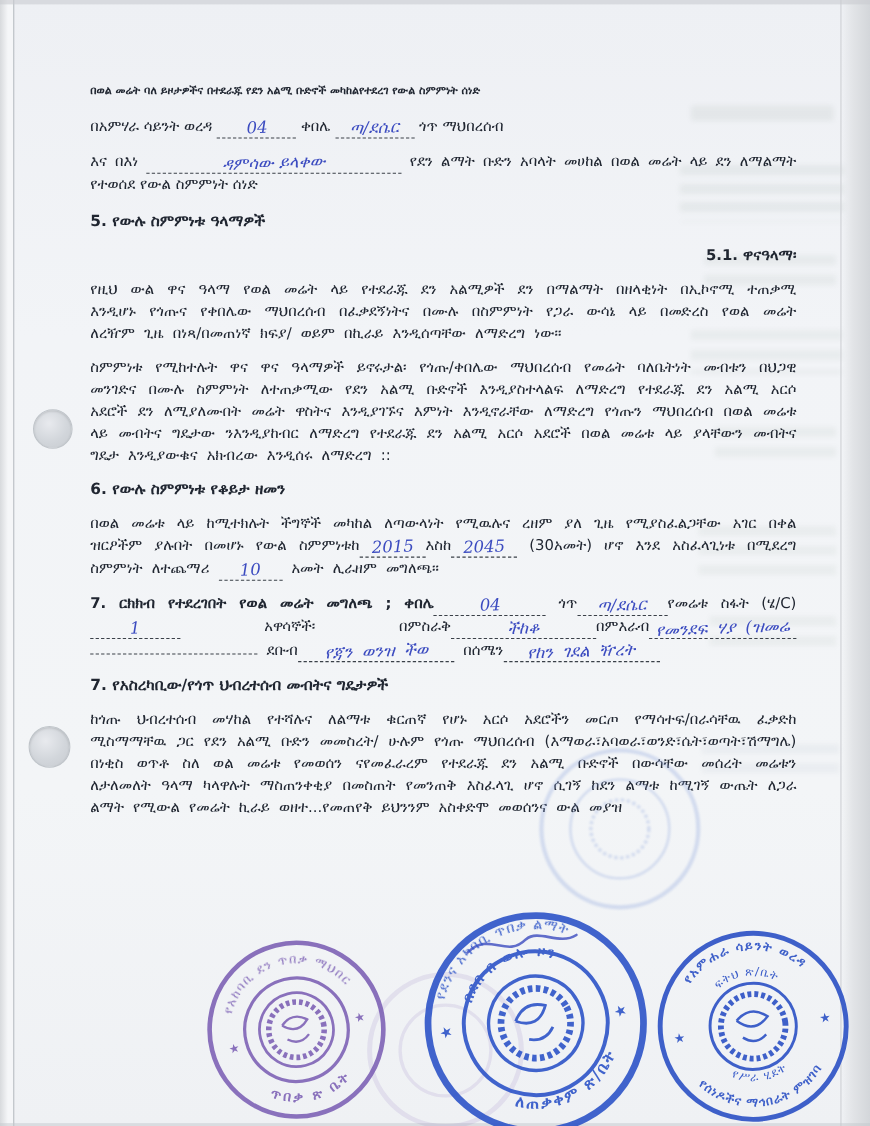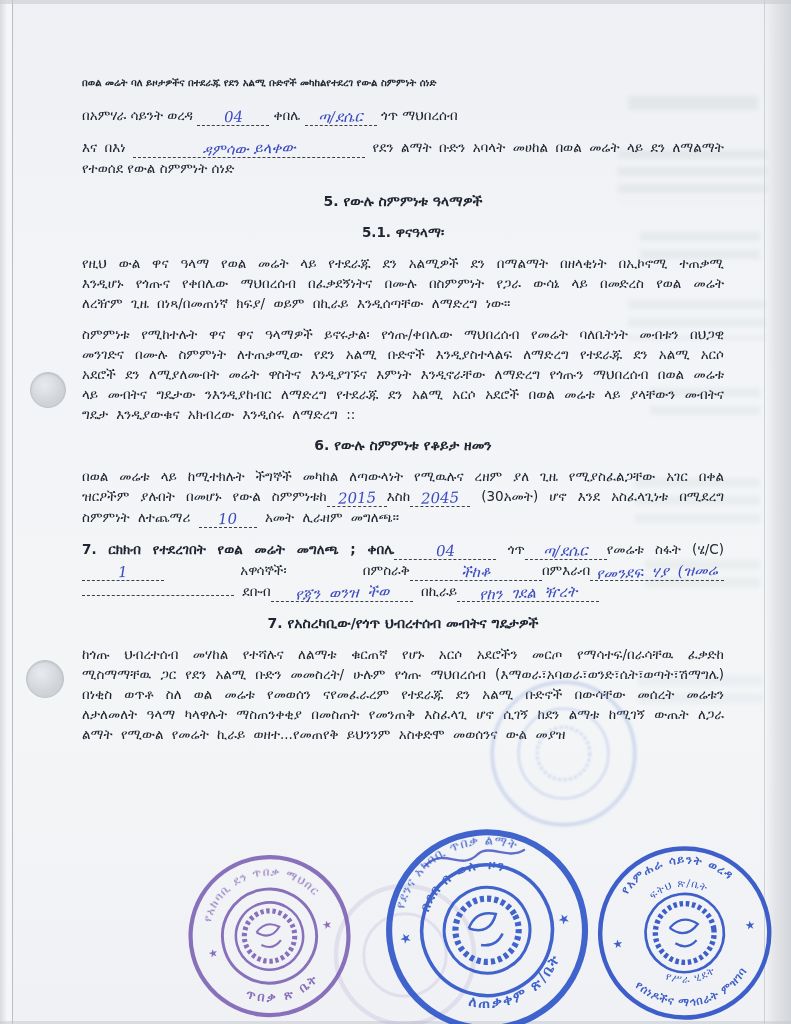--- a/index.html
+++ b/index.html
@@ -20,22 +20,22 @@
   .edge-bottom{position:absolute;left:0;bottom:0;width:791px;height:3px;background:#c4c7cc;opacity:.5;}
 
   .hole{position:absolute;width:34px;height:34px;border-radius:50%;
     background:radial-gradient(circle at 40% 35%,#e8eaee 0%,#d2d6db 55%,#c6cacf 100%);
     border:1px solid #bfc4c9;box-shadow:inset 0 1px 2px rgba(0,0,0,.12);}
 
   .doc{position:absolute;left:82px;top:72px;width:642px;color:#202631;
     font-size:13.5px;line-height:20px;text-align:justify;}
   .doc p{margin:0 0 11px 0;}
   .title{font-weight:bold;font-size:10px;line-height:22px;margin-bottom:10px;}
-  .h1{font-weight:bold;font-size:14px;margin:14px 0 12px 0;text-align:center;}
-  .h2{font-weight:bold;font-size:13.5px;margin:12px 0 12px 0;text-align:center;}
+  .h1{font-weight:bold;font-size:14px;margin:14px 0 12px 0;text-align:left;}
+  .h2{font-weight:bold;font-size:13.5px;margin:12px 0 12px 0;text-align:right;}
   .body-par{word-spacing:4px;}
 
   .blank{display:inline-block;min-width:60px;text-align:center;
     border-bottom:1.6px dashed #3a4048;vertical-align:baseline;padding:0 6px;}
   .blank.empty{min-width:140px;}
   .hw{color:#3c4cc0;font-style:italic;font-size:15px;line-height:14px;
     display:inline-block;transform:rotate(-2deg) translateY(2px);
     font-family:"DejaVu Serif","Liberation Serif",serif;white-space:nowrap;}
 
   .stamp{position:absolute;pointer-events:none;}
@@ -94,21 +94,21 @@
     <span>አመት ሊራዘም መግለጫ።</span>
   </p>
 
   <p class="body-par" style="margin-top:4px;">
     <b><span>7. ርክክብ የተደረገበት የወል መሬት መግለጫ ; ቀበሌ</span></b><span class="blank" style="min-width:90px"><span class="hw">04</span></span>
     <span>ጎጥ</span><span class="blank" style="min-width:70px"><span class="hw">ጣ/ደሴር</span></span><span>የመሬቱ ስፋት (ሄ/C)</span>
     <span class="blank" style="min-width:70px"><span class="hw">1</span></span>
     <span>አዋሳኞች፡ በምስራቅ</span><span class="blank" style="min-width:120px"><span class="hw">ችከቆ</span></span><span>በምእራብ</span><span class="blank" style="min-width:120px"><span class="hw">የመንደፍ ሃያ (ዝመሬ</span></span>
     <span class="blank empty"></span>
     <span>ደቡብ</span><span class="blank" style="min-width:130px"><span class="hw">የጃን ወንዝ ችወ</span></span>
-    <span>በኪራይ</span><span class="blank" style="min-width:130px"><span class="hw">የከን ገደል ዥረት</span></span>
+    <span>በሰሜን</span><span class="blank" style="min-width:130px"><span class="hw">የከን ገደል ዥረት</span></span>
   </p>
 
   <p class="h1" style="margin-top:2px;">7. የአስረካቢው/የጎጥ ህብረተሰብ መብትና ግዴታዎች</p>
   <p class="body-par">ከጎጡ ህብረተሰብ መሃከል የተሻሉና ለልማቱ ቁርጠኛ የሆኑ አርሶ አደሮችን መርጦ የማሳተፍ/በራሳቸዉ ፈቃድከ ሚስማማቸዉ ጋር የደን አልሚ ቡድን መመስረት/ ሁሉም የጎጡ ማህበረሰብ (እማወራ፣አባወራ፣ወንድ፣ሴት፣ወጣት፣ሽማግሌ) በነቂስ ወጥቶ ስለ ወል መሬቱ የመወሰን ናየመፈራረም የተደራጁ ደን አልሚ ቡድኖች በውሳቸው መሰረት  መሬቱን ለታለመለት ዓላማ ካላዋሉት ማስጠንቀቂያ በመስጠት የመንጠቅ እስፈላጊ ሆኖ ሲገኝ ከደን ልማቱ  ከሚገኝ ውጤት ለጋራ ልማት የሚውል የመሬት ኪራይ ወዘተ...የመጠየቅ ይህንንም አስቀድሞ መወሰንና ውል መያዝ</p>
 
 </div>
 
 <div class="stamp" style="left:486px;top:676px;opacity:.32;filter:blur(1px);z-index:0;">
   <svg width="155" height="155" viewBox="0 0 200 200">
     <circle cx="100" cy="100" r="92" fill="none" stroke="#8fa6dd" stroke-width="5"></circle>

